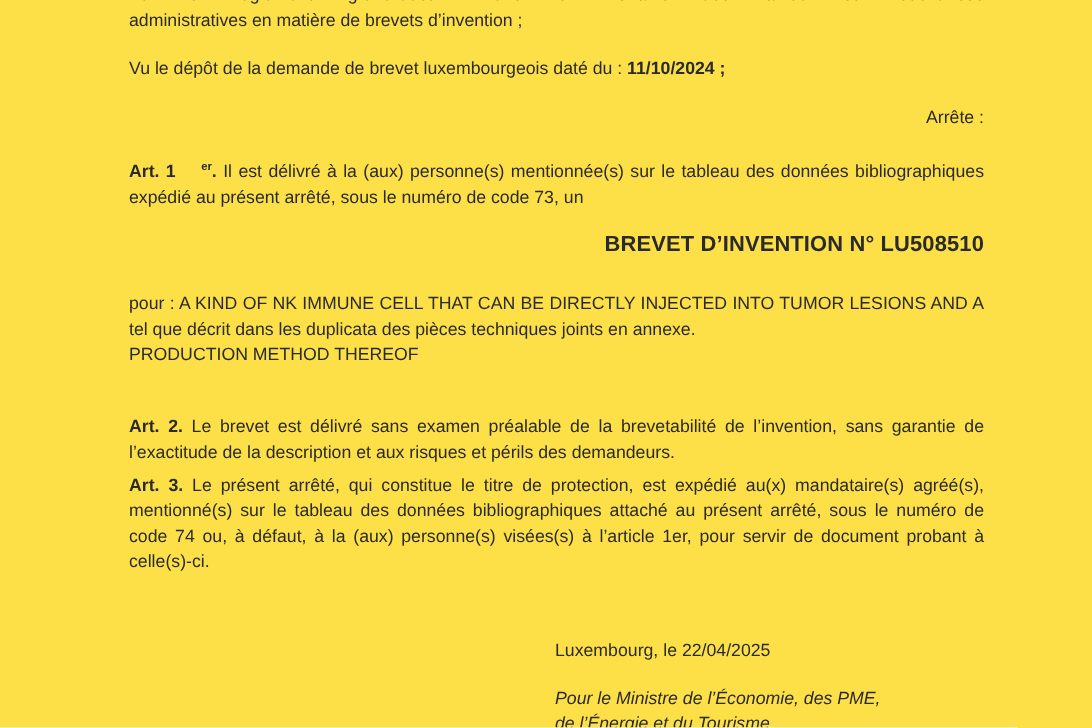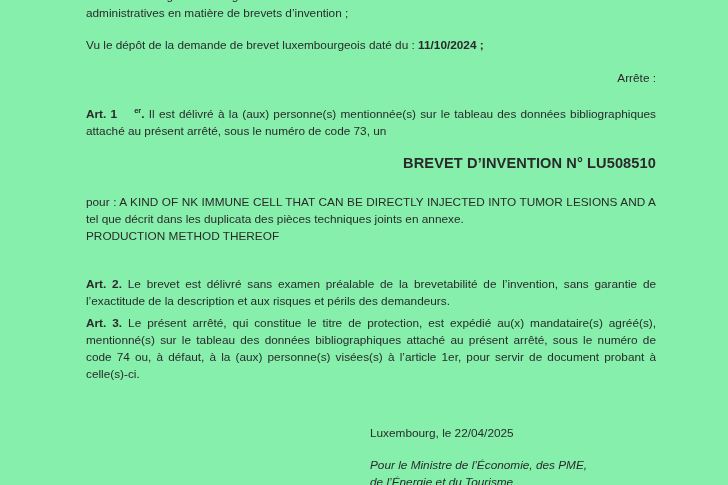--- a/index.html
+++ b/index.html
@@ -1,19 +1,19 @@
 <!DOCTYPE html>
 <html><head>
 <meta charset="utf-8">
 <style>
   html,body{margin:0;padding:0;background:#ffffff;}
   .page{
     position:relative;
     width:728px;height:485px;
-    background:#86efac;
+    background:#fde047;
     overflow:hidden;
     font-family:"Liberation Sans",sans-serif;
     font-size:11.8px;
     color:#2a2a2a;
     -webkit-font-smoothing:antialiased;
   }
   .blk{position:absolute;left:86px;width:570px;line-height:17px;}
   .jl{text-align:justify;text-align-last:justify;}
   .center{text-align:right;}
   .b{font-weight:700;}
@@ -40,21 +40,21 @@
   <div class="blk" style="top:37px">
     <span>Vu le dépôt de la demande de brevet luxembourgeois daté du : </span><span class="b">11/10/2024 ;</span>
   </div>
 
   <div class="blk center" style="top:70px">Arrête :</div>
 
   <div class="blk" style="top:106px">
     <div class="jl">
       <span class="b">Art. 1</span><sup class="b">er</sup><span class="b">.</span><span> Il est délivré à la (aux) personne(s) mentionnée(s) sur le tableau des données bibliographiques</span>
     </div>
-    <div>attaché au présent arrêté, sous le numéro de code 73, un</div>
+    <div>expédié au présent arrêté, sous le numéro de code 73, un</div>
   </div>
 
   <div class="blk center title" style="top:155px">BREVET D’INVENTION N° LU508510</div>
 
   <div class="blk" style="top:194px">
     <div class="jl">pour : A KIND OF NK IMMUNE CELL THAT CAN BE DIRECTLY INJECTED INTO TUMOR LESIONS AND A</div>
     <div>tel que décrit dans les duplicata des pièces techniques joints en annexe.</div>
     <div>PRODUCTION METHOD THEREOF</div>
   </div>
 

